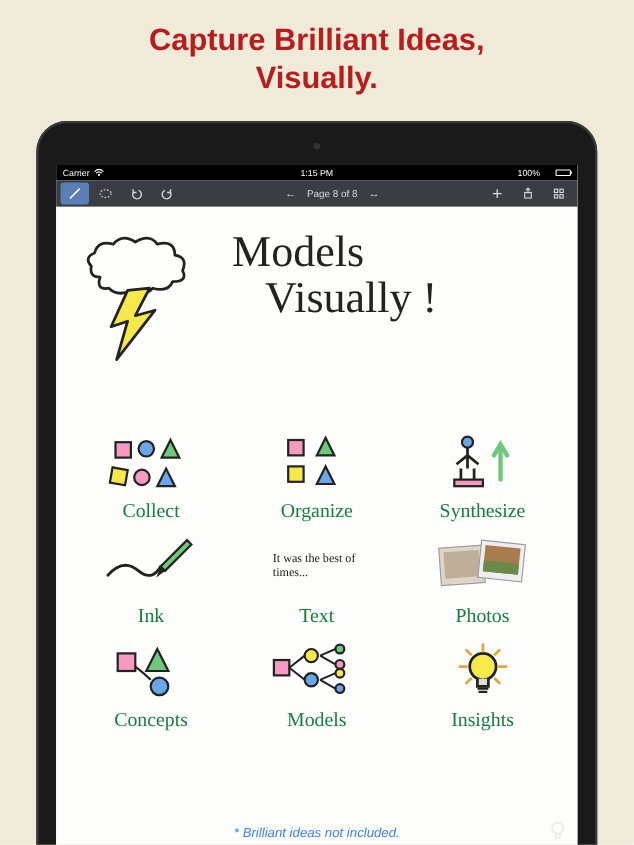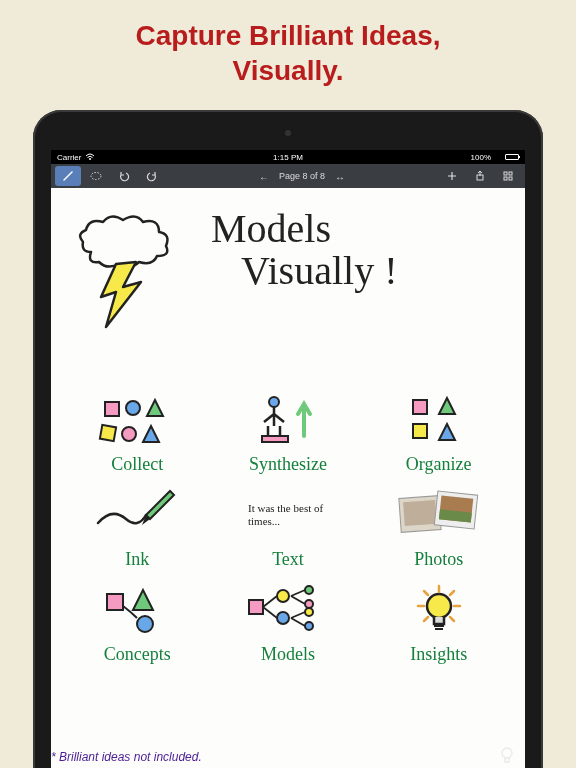--- a/index.html
+++ b/index.html
@@ -113,22 +113,23 @@
     font-family: Liberation Serif, serif;
   }
   .cell .lbl {
     font-size: 18px;
     color: #15803d;
   }
   .mini-text { font-size:11px; line-height:1.2; color:#222; text-align:left; width:80px;}
   .foot {
     position: absolute;
     bottom: 6px; left: 0; right: 0;
+    text-align: center;
     font-size: 12px;
-    color: #4c1d95;
+    color: #3b82f6;
     font-style: italic;
     font-family: -apple-system, Helvetica, Arial, sans-serif;
   }
   .bulb-faint{
     position:absolute; bottom:4px; right:10px; opacity:.15;
   }
   svg { display:block; }
 </style>
 </head>
 <body>
@@ -238,39 +239,39 @@
               <circle cx="32" cy="42" r="7" fill="#f59ac0" stroke="#222" stroke-width="2"></circle>
               <path d="M46 50 L54 34 L62 50 Z" fill="#6aa7e8" stroke="#222" stroke-width="2"></path>
             </svg>
           </div>
           <div class="lbl">Collect</div>
         </div>
 
         <div class="cell">
           <div class="art">
             <svg width="80" height="56" viewBox="0 0 80 56">
+              <rect x="14" y="8" width="14" height="14" fill="#f59ac0" stroke="#222" stroke-width="2"></rect>
+              <path d="M40 22 L48 6 L56 22 Z" fill="#6ec97a" stroke="#222" stroke-width="2"></path>
+              <rect x="14" y="32" width="14" height="14" fill="#f7e94a" stroke="#222" stroke-width="2"></rect>
+              <path d="M40 48 L48 32 L56 48 Z" fill="#6aa7e8" stroke="#222" stroke-width="2"></path>
+            </svg>
+          </div>
+          <div class="lbl">Organize</div>
+        </div>
+
+        <div class="cell">
+          <div class="art">
+            <svg width="80" height="56" viewBox="0 0 80 56">
               <circle cx="26" cy="10" r="5" fill="#6aa7e8" stroke="#222" stroke-width="2"></circle>
               <path d="M26 15 L26 34 M26 22 L16 30 M26 22 L36 30 M20 34 L20 48 M32 34 L32 48" stroke="#222" stroke-width="2.5" fill="none"></path>
               <rect x="14" y="44" width="26" height="6" fill="#f59ac0" stroke="#222" stroke-width="2"></rect>
               <path d="M56 44 L56 14 M50 22 L56 12 L62 22" stroke="#6ec97a" stroke-width="4" fill="none" stroke-linecap="round"></path>
             </svg>
           </div>
           <div class="lbl">Synthesize</div>
-        </div>
-
-        <div class="cell">
-          <div class="art">
-            <svg width="80" height="56" viewBox="0 0 80 56">
-              <rect x="14" y="8" width="14" height="14" fill="#f59ac0" stroke="#222" stroke-width="2"></rect>
-              <path d="M40 22 L48 6 L56 22 Z" fill="#6ec97a" stroke="#222" stroke-width="2"></path>
-              <rect x="14" y="32" width="14" height="14" fill="#f7e94a" stroke="#222" stroke-width="2"></rect>
-              <path d="M40 48 L48 32 L56 48 Z" fill="#6aa7e8" stroke="#222" stroke-width="2"></path>
-            </svg>
-          </div>
-          <div class="lbl">Organize</div>
         </div>
 
         <div class="cell">
           <div class="art">
             <svg width="90" height="56" viewBox="0 0 90 56">
               <path d="M6 36 Q20 20 34 32 Q46 42 54 28" stroke="#222" stroke-width="2.5" fill="none" stroke-linecap="round"></path>
               <path d="M54 28 L78 4 L82 8 L58 32 Z" fill="#6ec97a" stroke="#222" stroke-width="2"></path>
               <path d="M54 28 L50 38 L58 32 Z" fill="#222"></path>
             </svg>
           </div>

